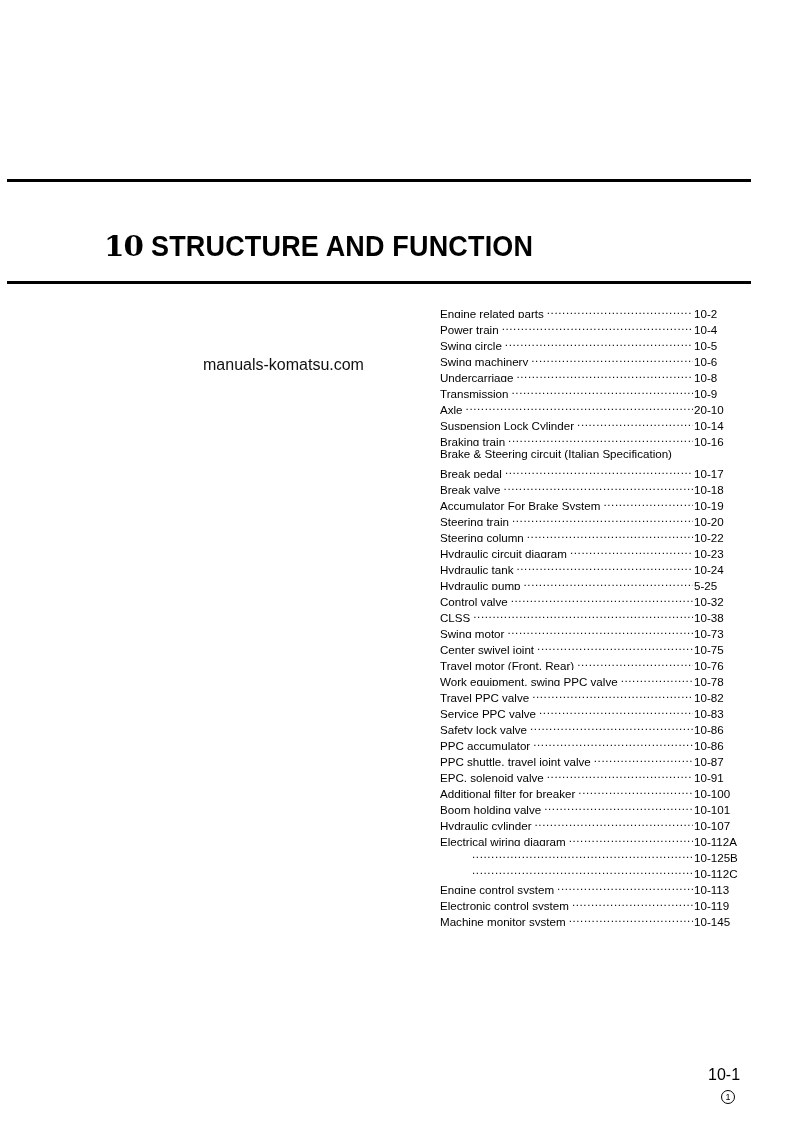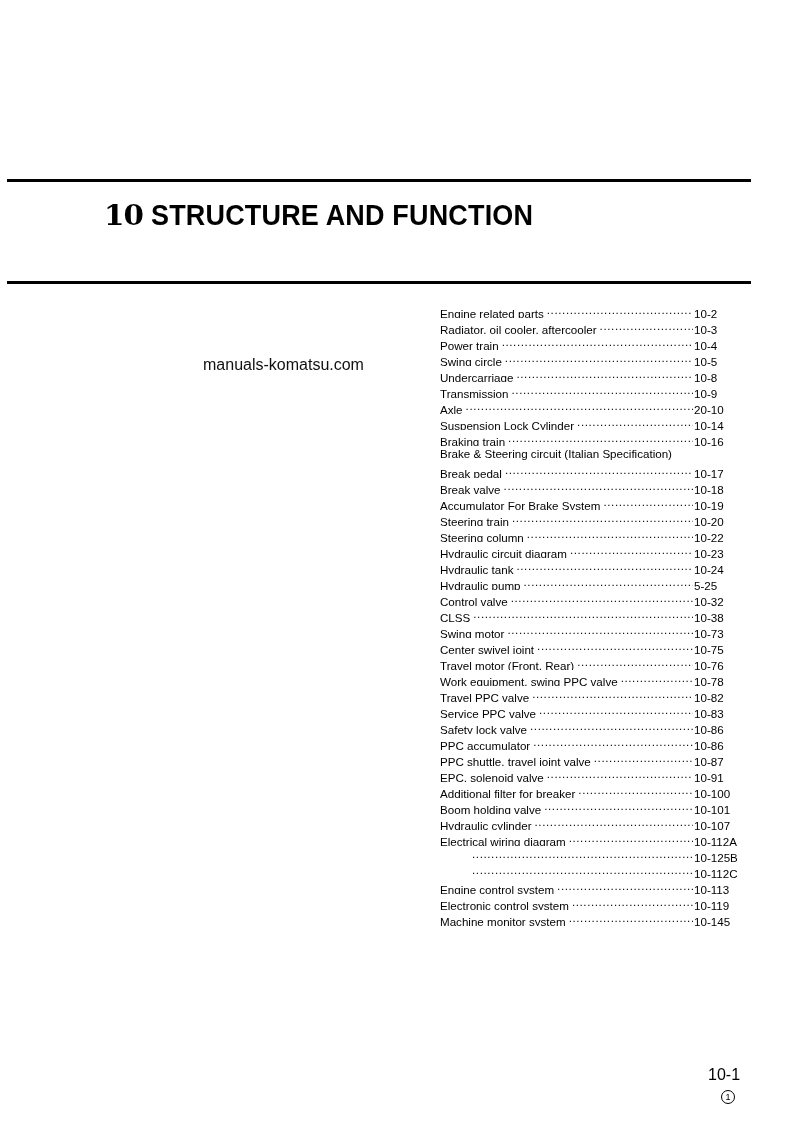--- a/index.html
+++ b/index.html
@@ -21,21 +21,21 @@
       width: 744px;
       height: 3px;
       background: #000;
     }
     .rule.top { top: 179px; }
     .rule.bottom { top: 281px; }
 
     .section-title {
       position: absolute;
       left: 104px;
-      top: 198px;
+      top: 229px;
       white-space: nowrap;
       line-height: 1;
     }
     .section-number {
       font-family: "DejaVu Serif", serif;
       font-weight: 900;
       font-size: 28px;
       letter-spacing: -1px;
       display: inline-block;
       transform: scaleX(1.05);
@@ -144,33 +144,33 @@
 
 <div class="watermark">manuals-komatsu.com</div>
 
 <ul class="toc" id="toc-list">
     <li class="toc-item">
       <span class="toc-label">Engine related parts</span>
       <span class="toc-leader"></span>
       <span class="toc-page">10-2</span>
     </li>
     <li class="toc-item">
-      <span class="toc-label">Radiator, oil cooler, aftercooler</span>
-      <span class="toc-leader"></span>
-      <span class="toc-page">10-3</span>
-    </li>
-    <li class="toc-item">
       <span class="toc-label">Power train</span>
       <span class="toc-leader"></span>
       <span class="toc-page">10-4</span>
     </li>
     <li class="toc-item">
       <span class="toc-label">Swing circle</span>
       <span class="toc-leader"></span>
       <span class="toc-page">10-5</span>
+    </li>
+    <li class="toc-item">
+      <span class="toc-label">Swing machinery</span>
+      <span class="toc-leader"></span>
+      <span class="toc-page">10-6</span>
     </li>
     <li class="toc-item">
       <span class="toc-label">Undercarriage</span>
       <span class="toc-leader"></span>
       <span class="toc-page">10-8</span>
     </li>
     <li class="toc-item">
       <span class="toc-label">Transmission</span>
       <span class="toc-leader"></span>
       <span class="toc-page">10-9</span>

